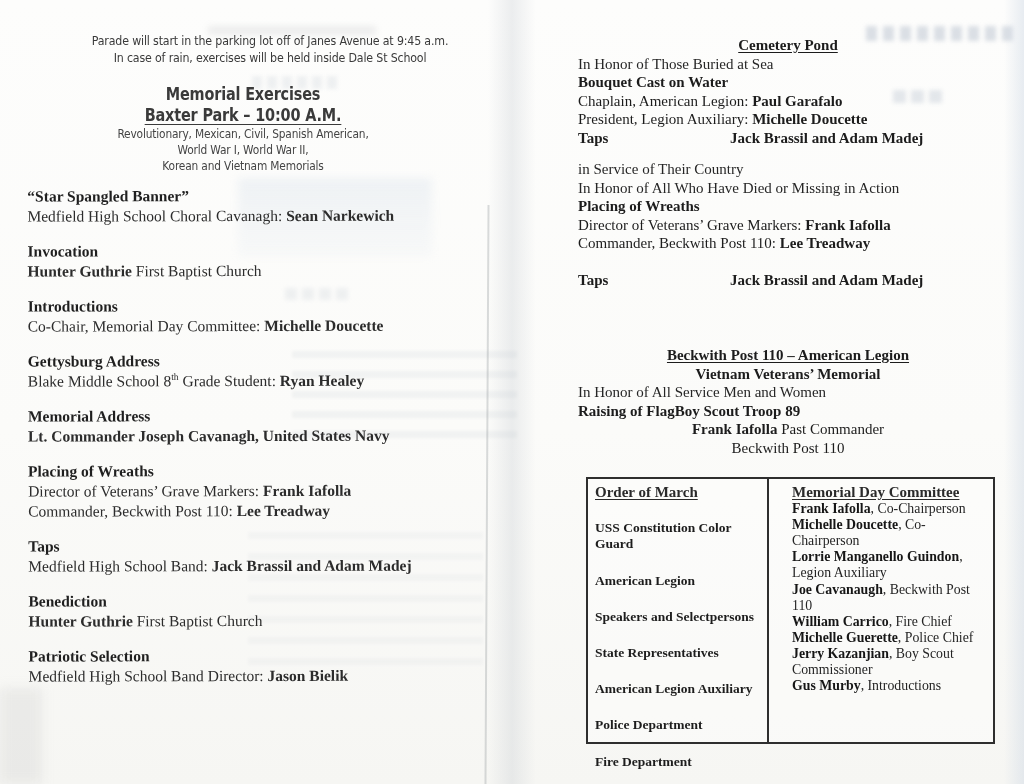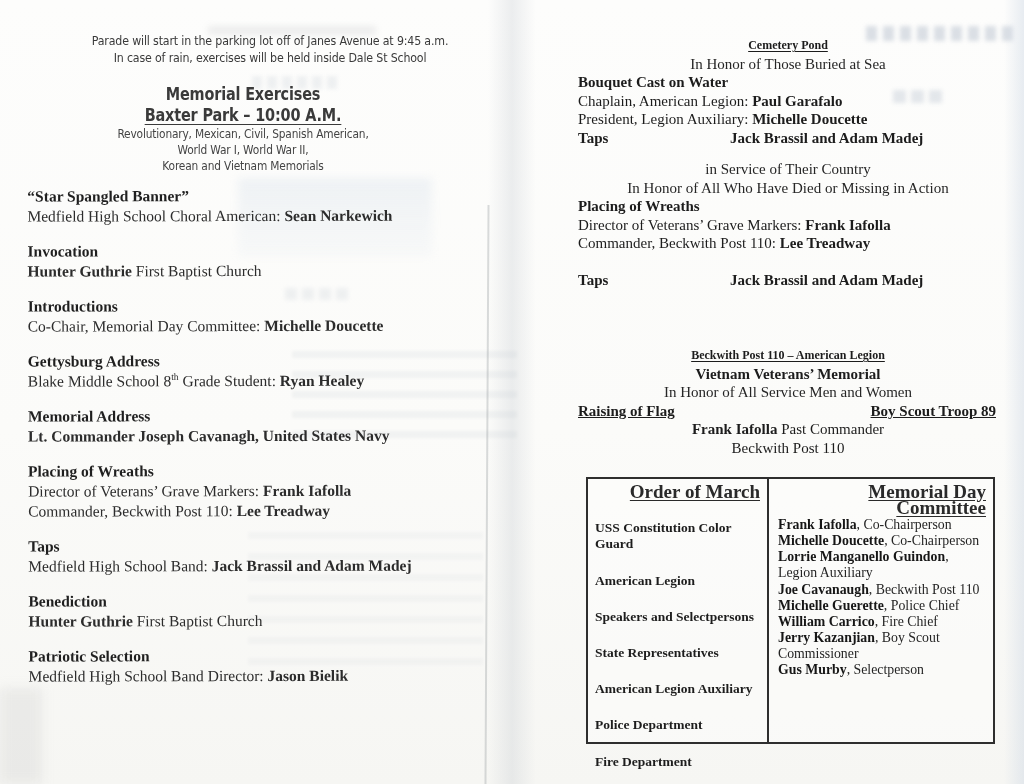--- a/index.html
+++ b/index.html
@@ -72,43 +72,43 @@
   .entry{margin-bottom:15px;}
   .eh{font-weight:bold;color:#1f1f1f;}
   .el{color:#2c2c2c;}
 
   
   .rsec{position:absolute;left:578px;width:420px;font-size:15px;line-height:18.5px;color:#1c1c1c;}
   .sec1{top:36px;}
   .sec2{top:160px;}
   .sec3{top:346px;}
   .rtitle{font-weight:bold;text-align:center;text-decoration:underline;
-    text-underline-offset:2px;font-size:12px;}
+    text-underline-offset:2px;font-size:15px;}
   .rsub{font-weight:bold;text-align:center;}
-  .rcenter{text-align:center;color:#262626;}
+  .rcenter{color:#262626;}
   .rhead{font-weight:bold;}
   .taps-row{display:flex;margin-top:18px;}
   .taps-row.tight{margin-top:0;}
   .taps-label{font-weight:bold;width:152px;}
   .taps-value{font-weight:bold;}
-  .flag-row{display:flex;justify-content:space-between;font-weight:bold;text-decoration:underline;}
+  .flag-row{display:flex;font-weight:bold;}
   .flag-row .fv{padding-right:2px;}
   .cmd-line{text-align:center;}
 
   
   .obox{
     position:absolute;left:586px;top:477px;width:409px;height:267px;
     border:2px solid #2e2e2e;display:flex;background:rgba(255,255,255,.35);
     box-sizing:border-box;
   }
   .ocol{box-sizing:border-box;padding:5px 7px;font-size:13.5px;line-height:16.2px;}
   .ocol-left{width:181px;border-right:2px solid #2e2e2e;}
-  .ocol-right{flex:1;padding-left:9px;font-size:13.8px;line-height:16.1px;}
-  .oh{font-weight:bold;text-align:right;text-decoration:underline;
-    text-underline-offset:2px;font-size:19px;margin-bottom:1px;}
+  .ocol-right{flex:1;padding-left:23px;font-size:13.8px;line-height:16.1px;}
+  .oh{font-weight:bold;text-align:left;text-decoration:underline;
+    text-underline-offset:2px;font-size:15px;margin-bottom:1px;}
   .march-item{font-weight:bold;color:#1d1d1d;margin-top:20px;}
   .mline{color:#242424;}
   .mline .b{color:#161616;}
 </style>
 </head>
 <body>
 
 <div class="scan">
 
   <div class="ghost g-smear"></div>
@@ -133,21 +133,21 @@
     <div class="ht">Memorial Exercises</div>
     <div class="hs">Baxter Park – 10:00 A.M.</div>
     <div class="hm">Revolutionary, Mexican, Civil, Spanish American,</div>
     <div class="hm">World War I, World War II,</div>
     <div class="hm">Korean and Vietnam Memorials</div>
   </div>
 
   <div class="program" id="program">
       <div class="entry">
         <div class="eh">“Star Spangled Banner”</div>
-        <div class="el"><span>Medfield High School Choral American:  </span><span class="b">Sean Narkewich</span></div>
+        <div class="el"><span>Medfield High School Choral Cavanagh:  </span><span class="b">Sean Narkewich</span></div>
       </div>
       <div class="entry">
         <div class="eh">Invocation</div>
         <div class="el"><span class="b">Hunter Guthrie</span><span>   First Baptist Church</span></div>
       </div>
       <div class="entry">
         <div class="eh">Introductions</div>
         <div class="el"><span>Co-Chair, Memorial Day Committee:  </span><span class="b">Michelle Doucette</span></div>
       </div>
       <div class="entry">
@@ -239,21 +239,21 @@
           <div class="march-item">Lions Club</div>
         </div>
     </div>
     <div class="ocol ocol-right">
       <div class="oh">Memorial Day Committee</div>
       <div id="committee-members">
           <div class="mline"><span class="b">Frank Iafolla</span><span>, Co-Chairperson</span></div>
           <div class="mline"><span class="b">Michelle Doucette</span><span>, Co-Chairperson</span></div>
           <div class="mline"><span class="b">Lorrie Manganello Guindon</span><span>, Legion Auxiliary</span></div>
           <div class="mline"><span class="b">Joe Cavanaugh</span><span>, Beckwith Post 110</span></div>
+          <div class="mline"><span class="b">William Carrico</span><span>, Fire Chief</span></div>
           <div class="mline"><span class="b">Michelle Guerette</span><span>, Police Chief</span></div>
-          <div class="mline"><span class="b">William Carrico</span><span>, Fire Chief</span></div>
           <div class="mline"><span class="b">Jerry Kazanjian</span><span>, Boy Scout Commissioner</span></div>
-          <div class="mline"><span class="b">Gus Murby</span><span>, Selectperson</span></div>
+          <div class="mline"><span class="b">Gus Murby</span><span>, Introductions</span></div>
         </div>
     </div>
   </div>
 
 </div>
 
 </body></html>

